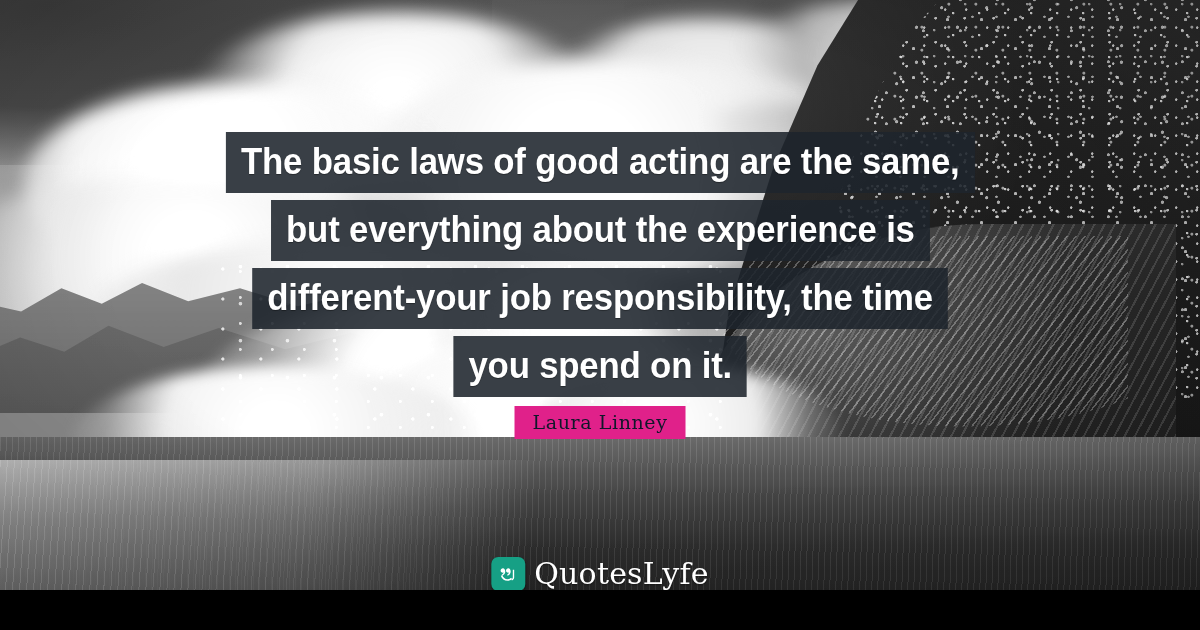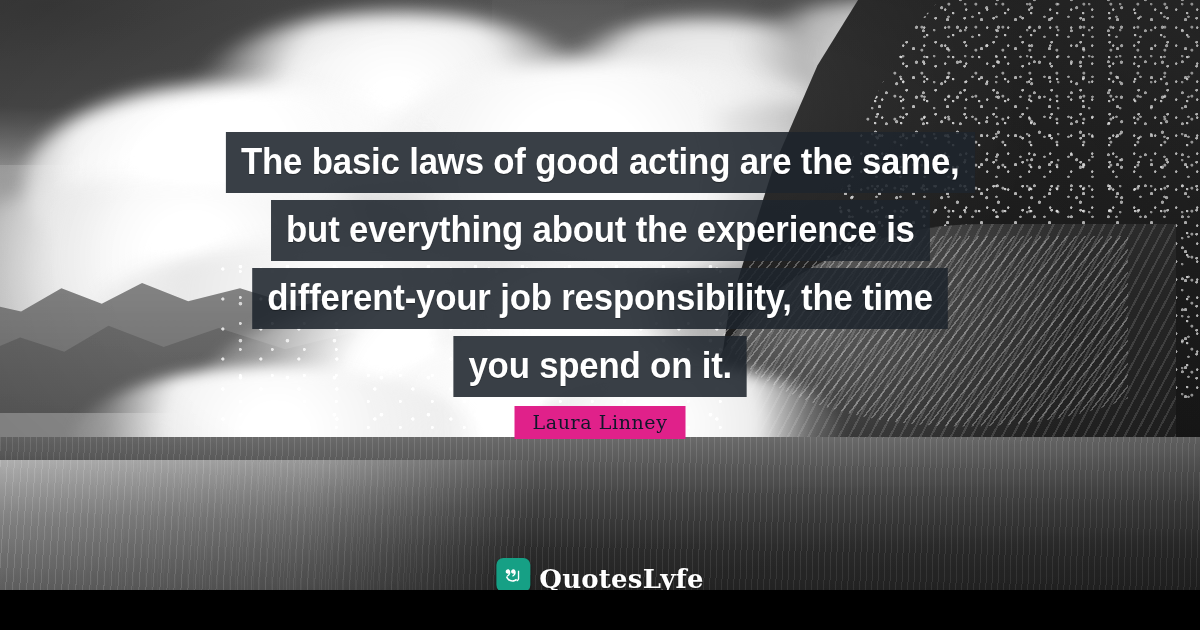--- a/index.html
+++ b/index.html
@@ -240,25 +240,24 @@
     border-radius: 7px;
     background: #16a085;
     display: flex;
     align-items: center;
     justify-content: center;
     box-shadow: 0 1px 2px rgba(0,0,0,0.4);
   }
   .brand-name {
     color: #ffffff;
     font-family: "DejaVu Serif", "Liberation Serif", serif;
-    font-weight: 700;
-    font-size: 26px;
+    font-weight: 400;
+    font-size: 30px;
     letter-spacing: 0.2px;
     text-shadow: 0 1px 2px rgba(0,0,0,0.45);
-    margin-top: 8px;
   }
 </style>
 </head>
 <body>
 
 <div id="stage">
 
   <div class="photo">
     <div class="sky"></div>
     <div class="sky-dark-left"></div>

